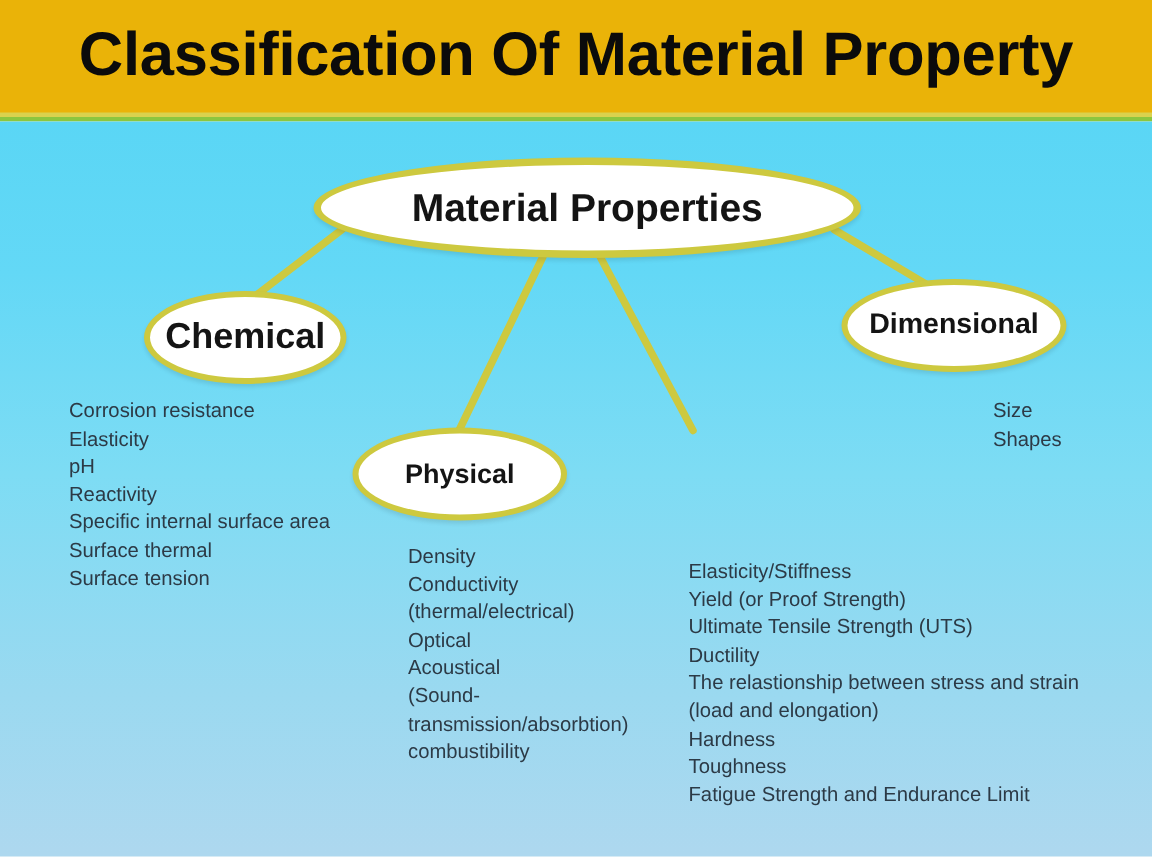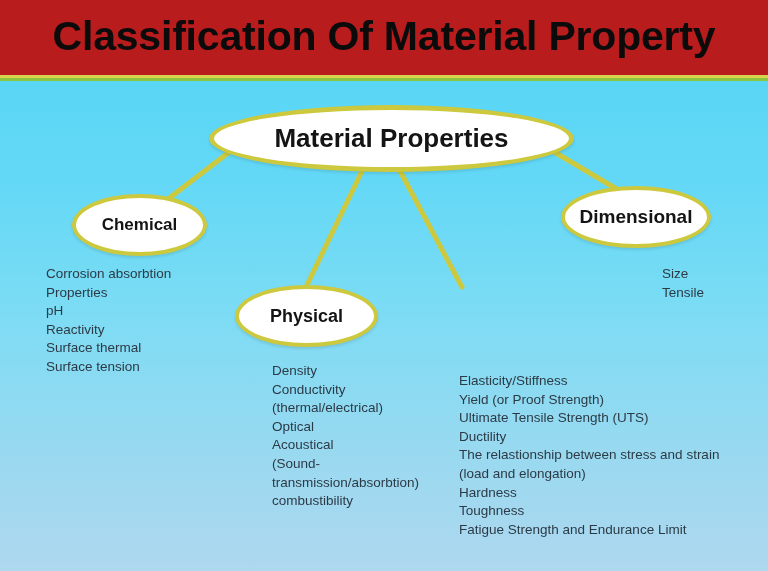--- a/index.html
+++ b/index.html
@@ -8,21 +8,21 @@
     font-family:"Liberation Sans",sans-serif;
     background:#fefefb;
   }
   #slide{
     position:relative;width:768px;height:571px;overflow:hidden;
     background:#fefefb;
   }
   
   #title-band{
     position:absolute;left:0;top:0;width:768px;height:76px;
-    background:#b91c1c;
+    background:#eab308;
   }
   #page-title{
     position:absolute;left:0;top:13px;width:768px;
     text-align:center;
     font-family:"Liberation Sans",sans-serif;
     font-weight:bold;
     font-size:41px;
     line-height:46px;
     letter-spacing:-0.2px;
     color:#0b0b0b;
@@ -56,21 +56,21 @@
     font-weight:bold;
     text-align:center;
     white-space:nowrap;
     box-shadow:0 2px 3px rgba(0,0,0,0.10);
   }
   #node-root{
     left:209px;top:24px;width:365px;height:67px;
     font-size:26px;
     border-width:5px;
   }
-  #node-chemical{left:72px;top:113px;width:135px;height:62px;font-size:17px;}
+  #node-chemical{left:96px;top:113px;width:135px;height:62px;font-size:24px;}
   #node-dimensional{left:561px;top:105px;width:150px;height:62px;font-size:19px;}
   #node-physical{left:235px;top:204px;width:143px;height:62px;font-size:18px;}
   #node-mechanical{left:398px;top:204px;width:143px;height:62px;font-size:19px;}
   
   .leaf-list{
     position:absolute;
     color:#2c3a46;
     font-size:13.5px;
     line-height:18.6px;
     white-space:pre;
@@ -110,19 +110,19 @@
     <div class="node" id="node-chemical">
       <span>Chemical</span>
     </div>
     <div class="node" id="node-physical">
       <span>Physical</span>
     </div>
     <div class="node" id="node-dimensional">
       <span>Dimensional</span>
     </div>
 
-    <div class="leaf-list" id="list-chemical"><span class="leaf-line">Corrosion absorbtion</span><span class="leaf-line">Properties</span><span class="leaf-line">pH</span><span class="leaf-line">Reactivity</span><span class="leaf-line">Surface thermal</span><span class="leaf-line">Surface tension</span></div>
+    <div class="leaf-list" id="list-chemical"><span class="leaf-line">Corrosion resistance</span><span class="leaf-line">Elasticity</span><span class="leaf-line">pH</span><span class="leaf-line">Reactivity</span><span class="leaf-line">Specific internal surface area</span><span class="leaf-line">Surface thermal</span><span class="leaf-line">Surface tension</span></div>
     <div class="leaf-list" id="list-physical"><span class="leaf-line">Density</span><span class="leaf-line">Conductivity</span><span class="leaf-line">(thermal/electrical)</span><span class="leaf-line">Optical</span><span class="leaf-line">Acoustical</span><span class="leaf-line">(Sound-</span><span class="leaf-line">transmission/absorbtion)</span><span class="leaf-line">combustibility</span></div>
     <div class="leaf-list" id="list-mechanical"><span class="leaf-line">Elasticity/Stiffness</span><span class="leaf-line">Yield (or Proof Strength)</span><span class="leaf-line">Ultimate Tensile Strength (UTS)</span><span class="leaf-line">Ductility</span><span class="leaf-line">The relastionship between stress and strain</span><span class="leaf-line">(load and elongation)</span><span class="leaf-line">Hardness</span><span class="leaf-line">Toughness</span><span class="leaf-line">Fatigue Strength and Endurance Limit</span></div>
-    <div class="leaf-list" id="list-dimensional"><span class="leaf-line">Size</span><span class="leaf-line">Tensile</span></div>
+    <div class="leaf-list" id="list-dimensional"><span class="leaf-line">Size</span><span class="leaf-line">Shapes</span></div>
 
   </div>
 </div>
 
 </body></html>

